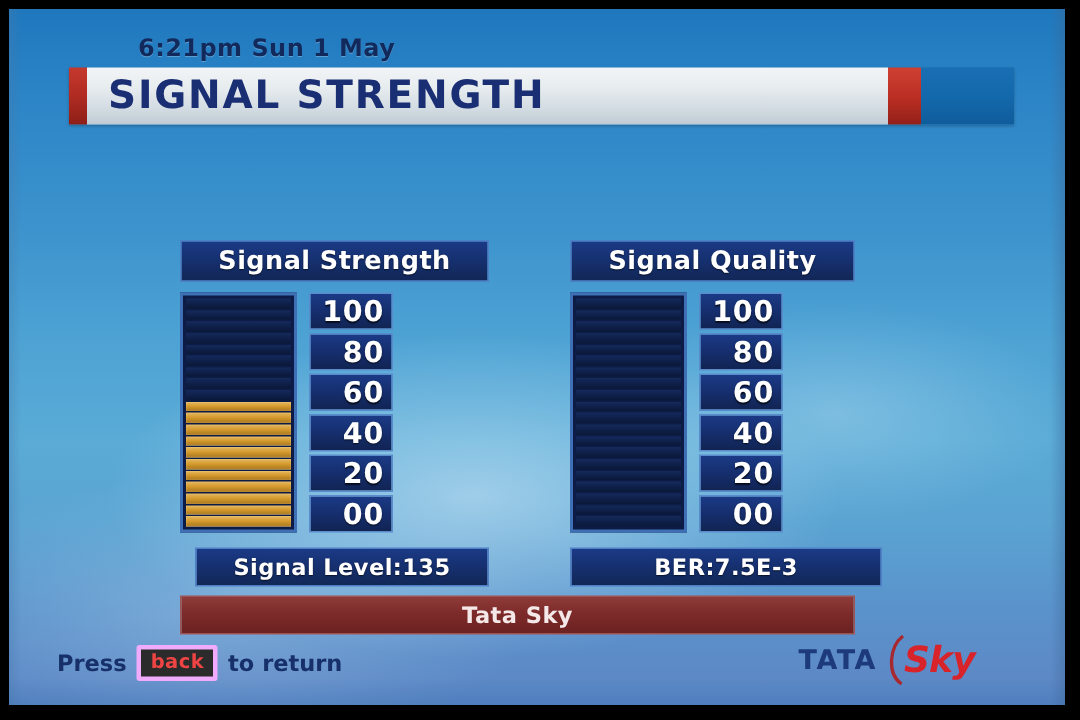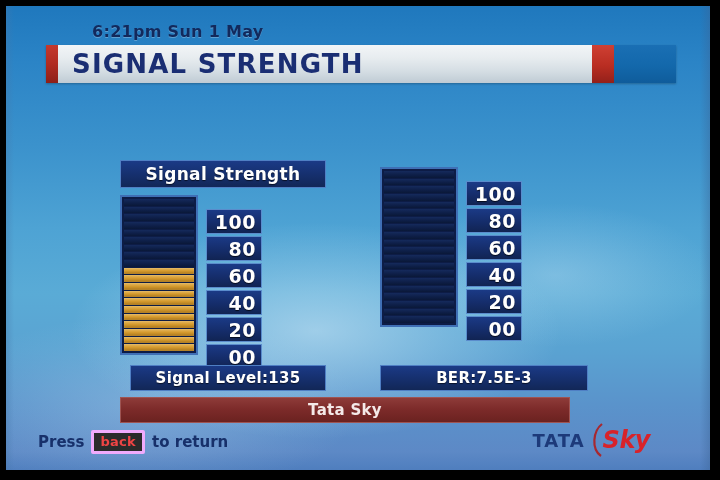--- a/index.html
+++ b/index.html
@@ -172,21 +172,20 @@
     box-shadow: inset 0 0 1px rgba(255,235,180,0.7);
   }
 
   
   .scale-col {
     width: 56px;
     height: 160px;
     display: flex;
     flex-direction: column;
     gap: 2px;
-    margin-top: 14px;
   }
   .scale-box {
     flex: 1 1 0;
     background: linear-gradient(180deg, #1b3a86 0%, #152d6b 55%, #112453 100%);
     border: 1px solid #5a8ccc;
     display: flex;
     align-items: center;
     justify-content: flex-end;
     padding-right: 5px;
   }
@@ -335,20 +334,23 @@
             <span>20</span>
           </div>
           <div class="scale-box">
             <span>00</span>
           </div>
         </div>
     </div>
   </div>
 
   <div class="meter-group" id="meter-quality">
+    <div class="meter-header">
+      <span>Signal Quality</span>
+    </div>
     <div class="meter-body">
       <div class="bar-outer">
         <div class="bar-track">
             <div class="seg"></div>
             <div class="seg"></div>
             <div class="seg"></div>
             <div class="seg"></div>
             <div class="seg"></div>
             <div class="seg"></div>
             <div class="seg"></div>

